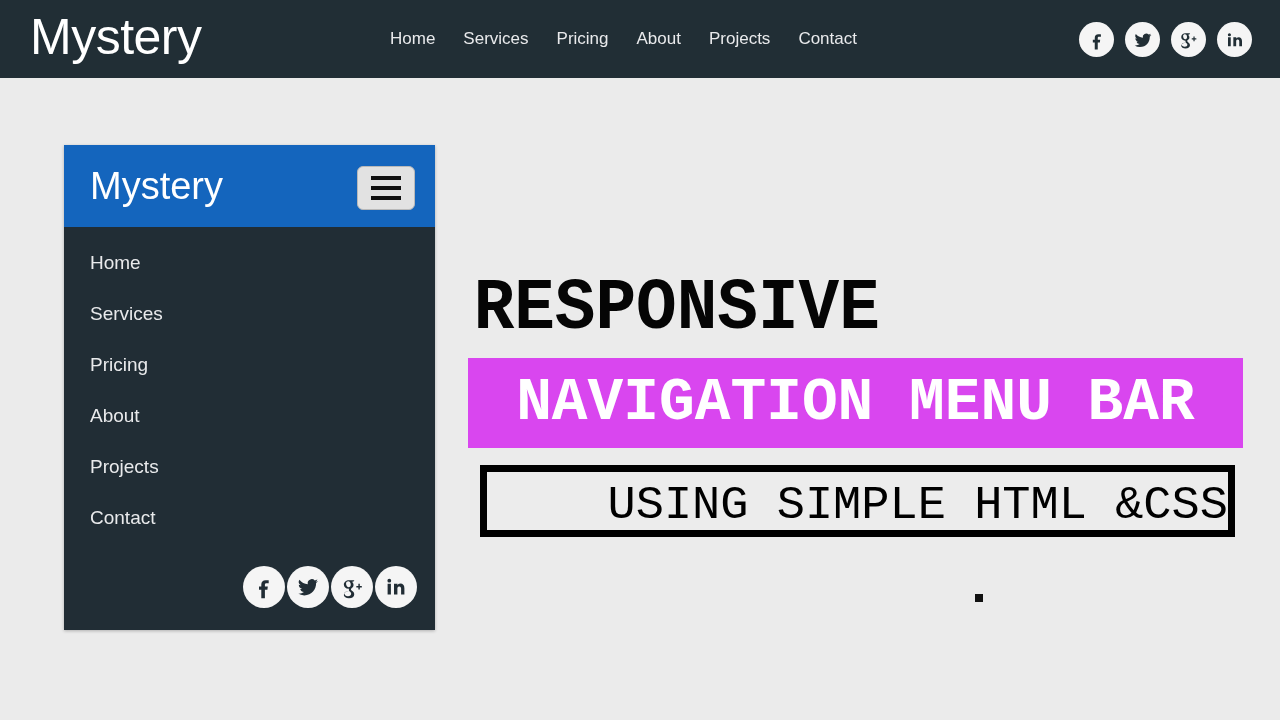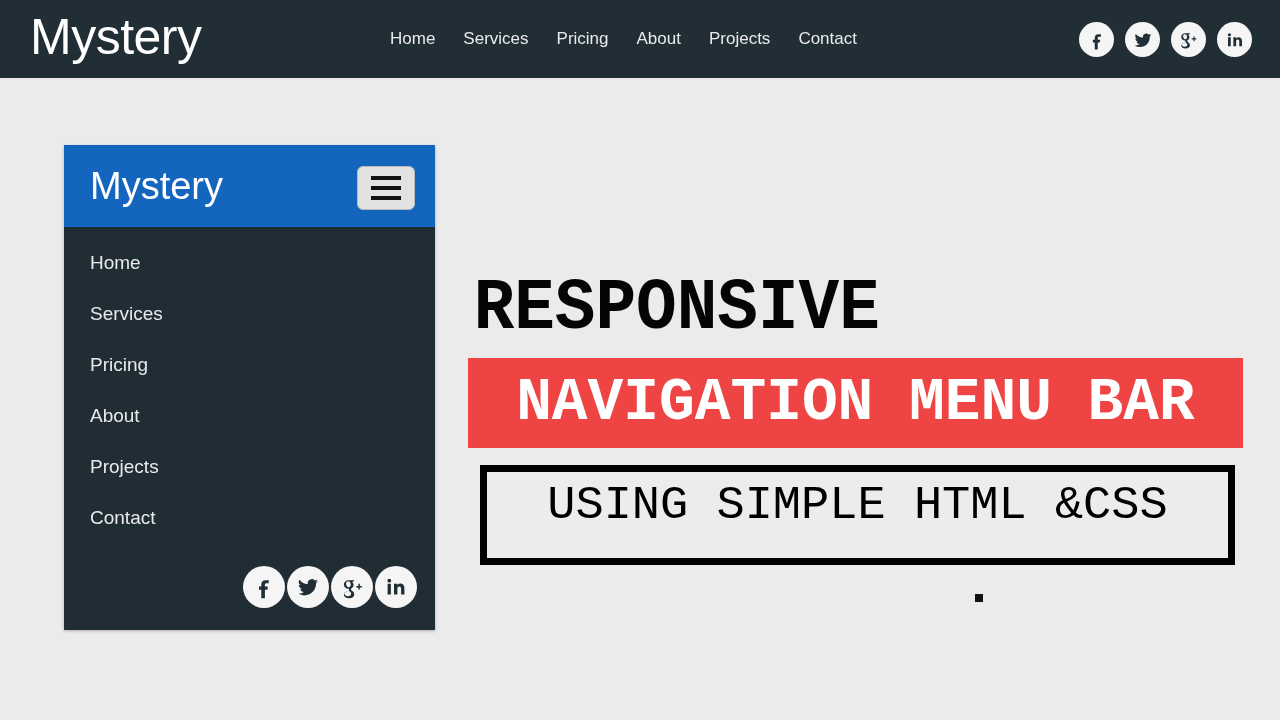--- a/index.html
+++ b/index.html
@@ -160,46 +160,46 @@
     letter-spacing: 0px;
     transform: scaleX(0.94);
     transform-origin: left center;
     white-space: nowrap;
     padding-left: 6px;
   }
   .hero-line2 {
     margin-top: 8px;
     width: 775px;
     height: 90px;
-    background: #ef4444;
+    background: #d946ef;
     color: #ffffff;
     font-size: 62px;
     line-height: 90px;
     font-weight: bold;
     text-align: center;
     letter-spacing: 0px;
     white-space: nowrap;
     overflow: hidden;
   }
   .hero-line2 span {
     display: inline-block;
     transform: scaleX(0.96);
   }
   .hero-line3 {
     margin-top: 17px;
     margin-left: 12px;
     width: 755px;
-    height: 100px;
+    height: 72px;
     background: #ececec;
     border: 7px solid #000000;
     color: #000000;
     font-size: 47px;
     line-height: 68px;
     font-weight: 400;
-    text-align: center;
+    text-align: right;
     letter-spacing: 0px;
     white-space: nowrap;
     overflow: hidden;
   }
   .hero-dot {
     position: absolute;
     left: 975px;
     top: 594px;
     width: 8px;
     height: 8px;

